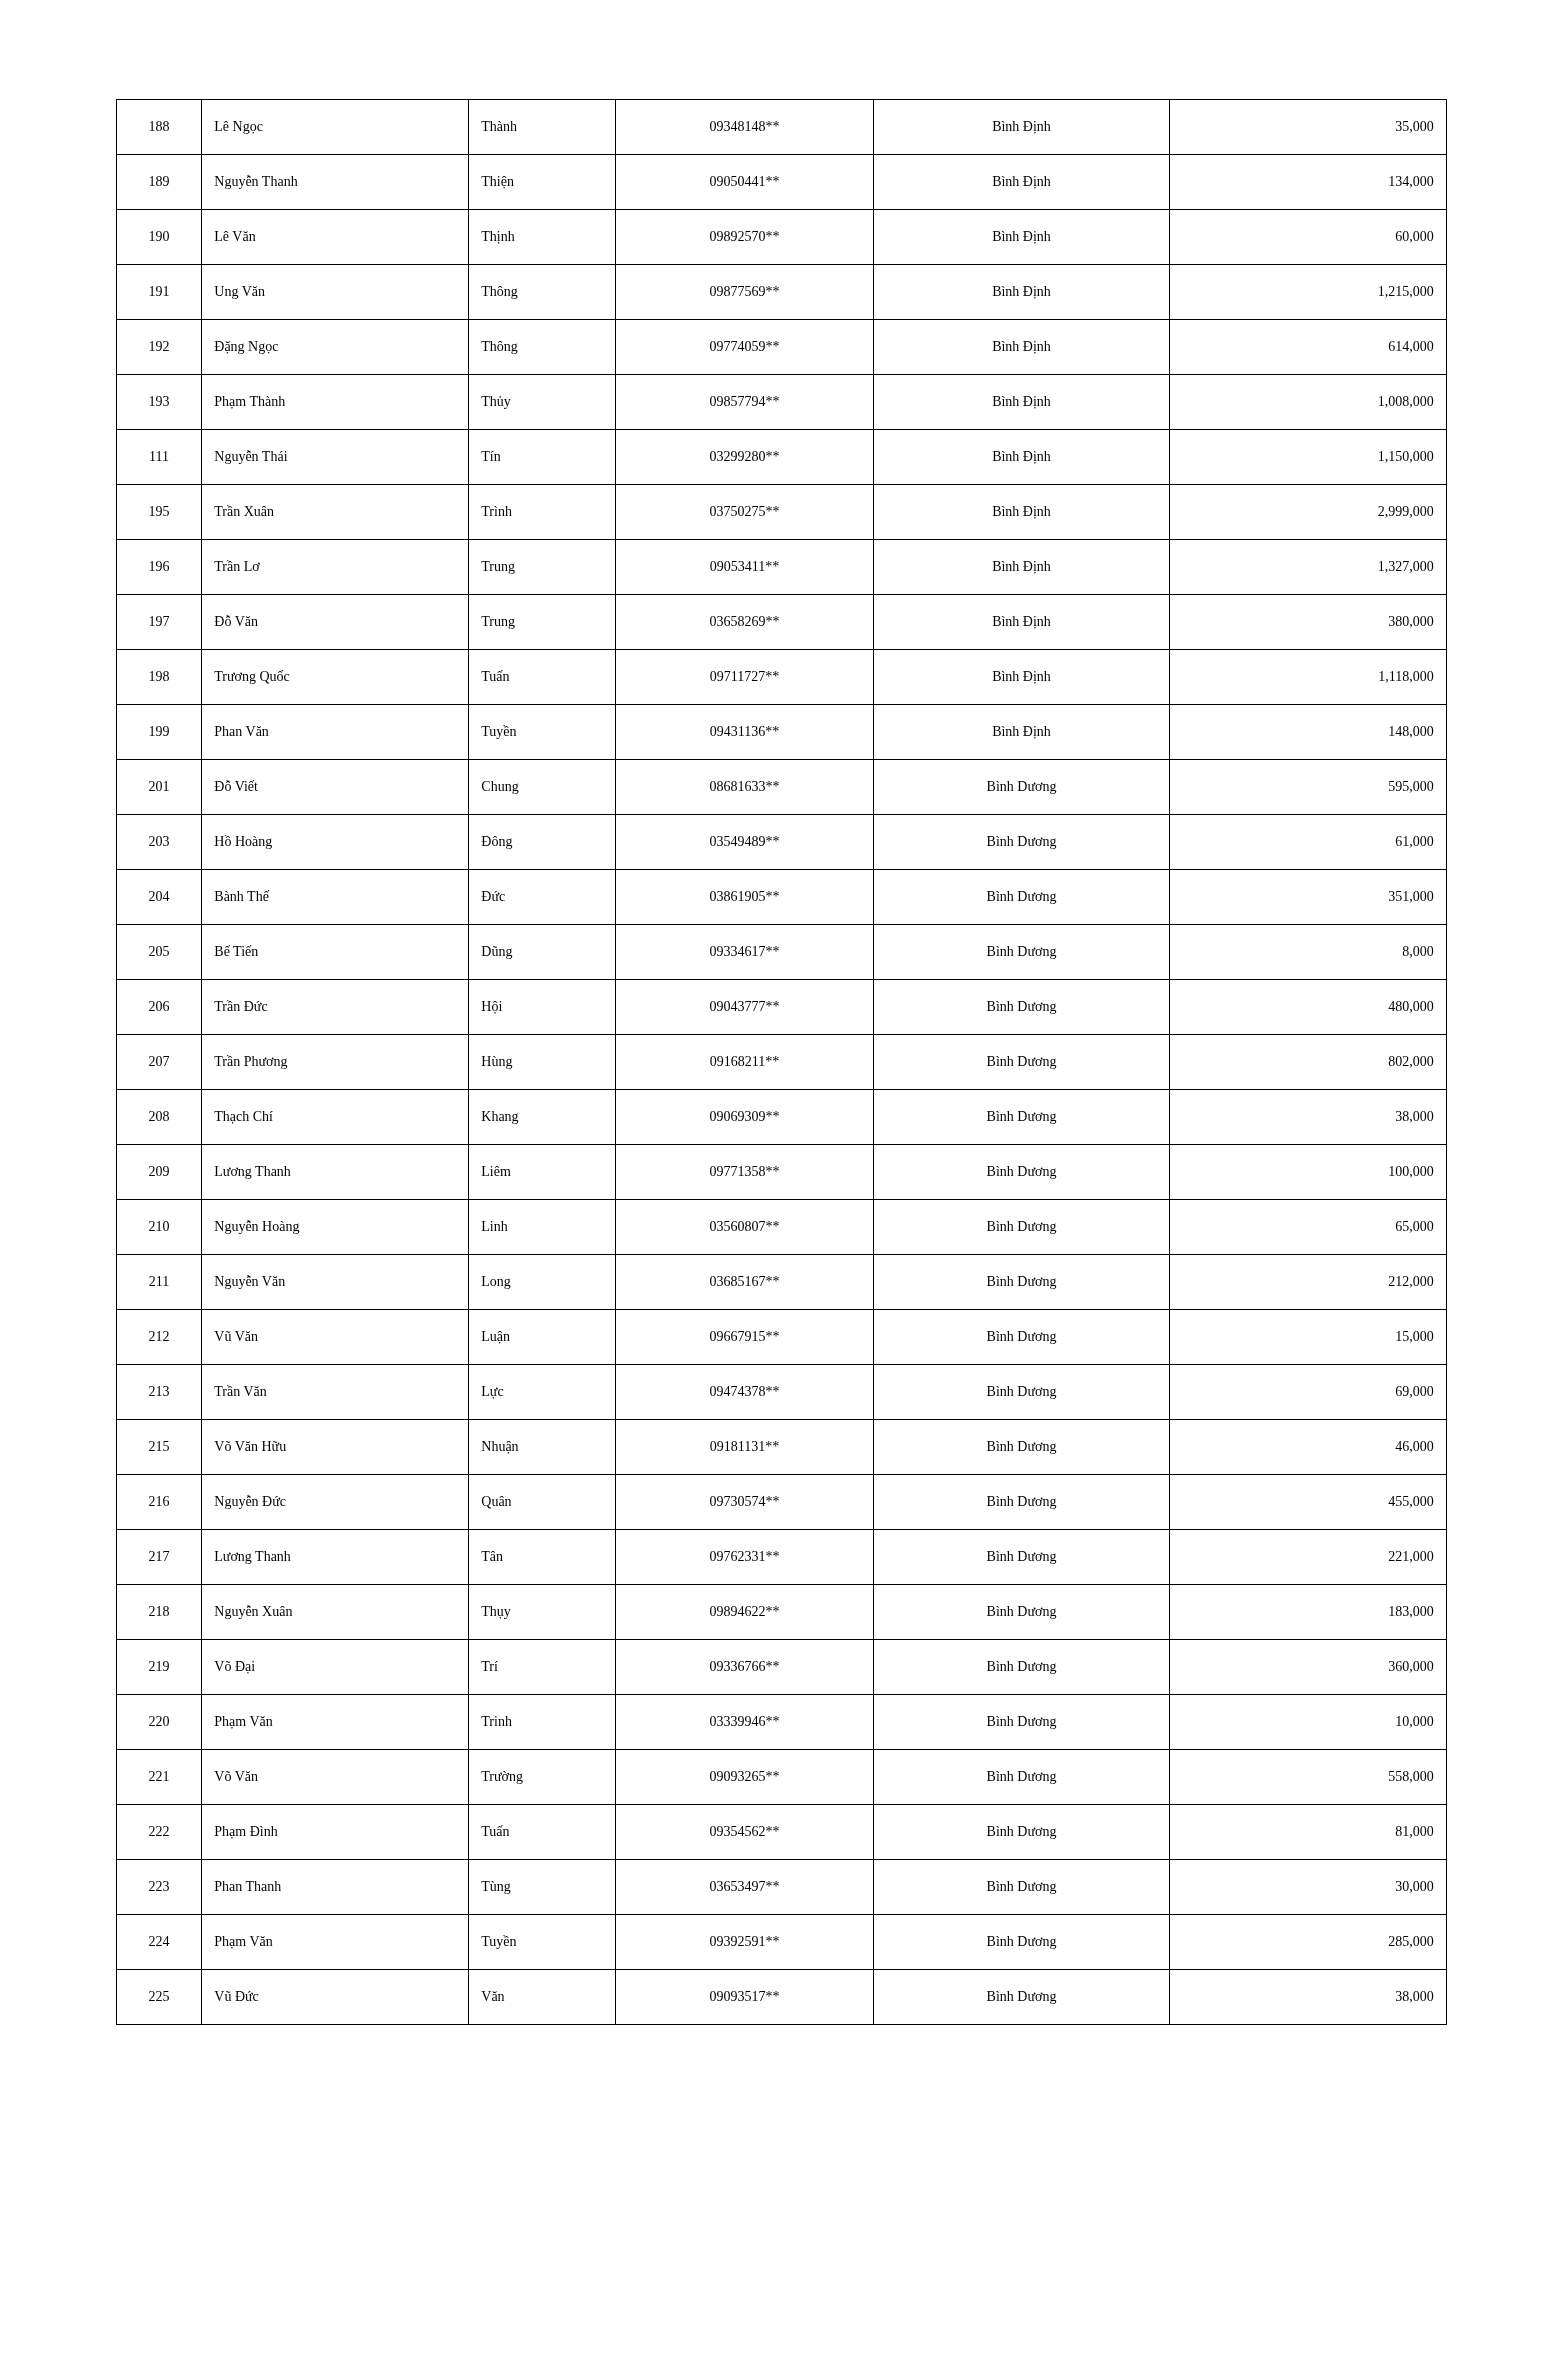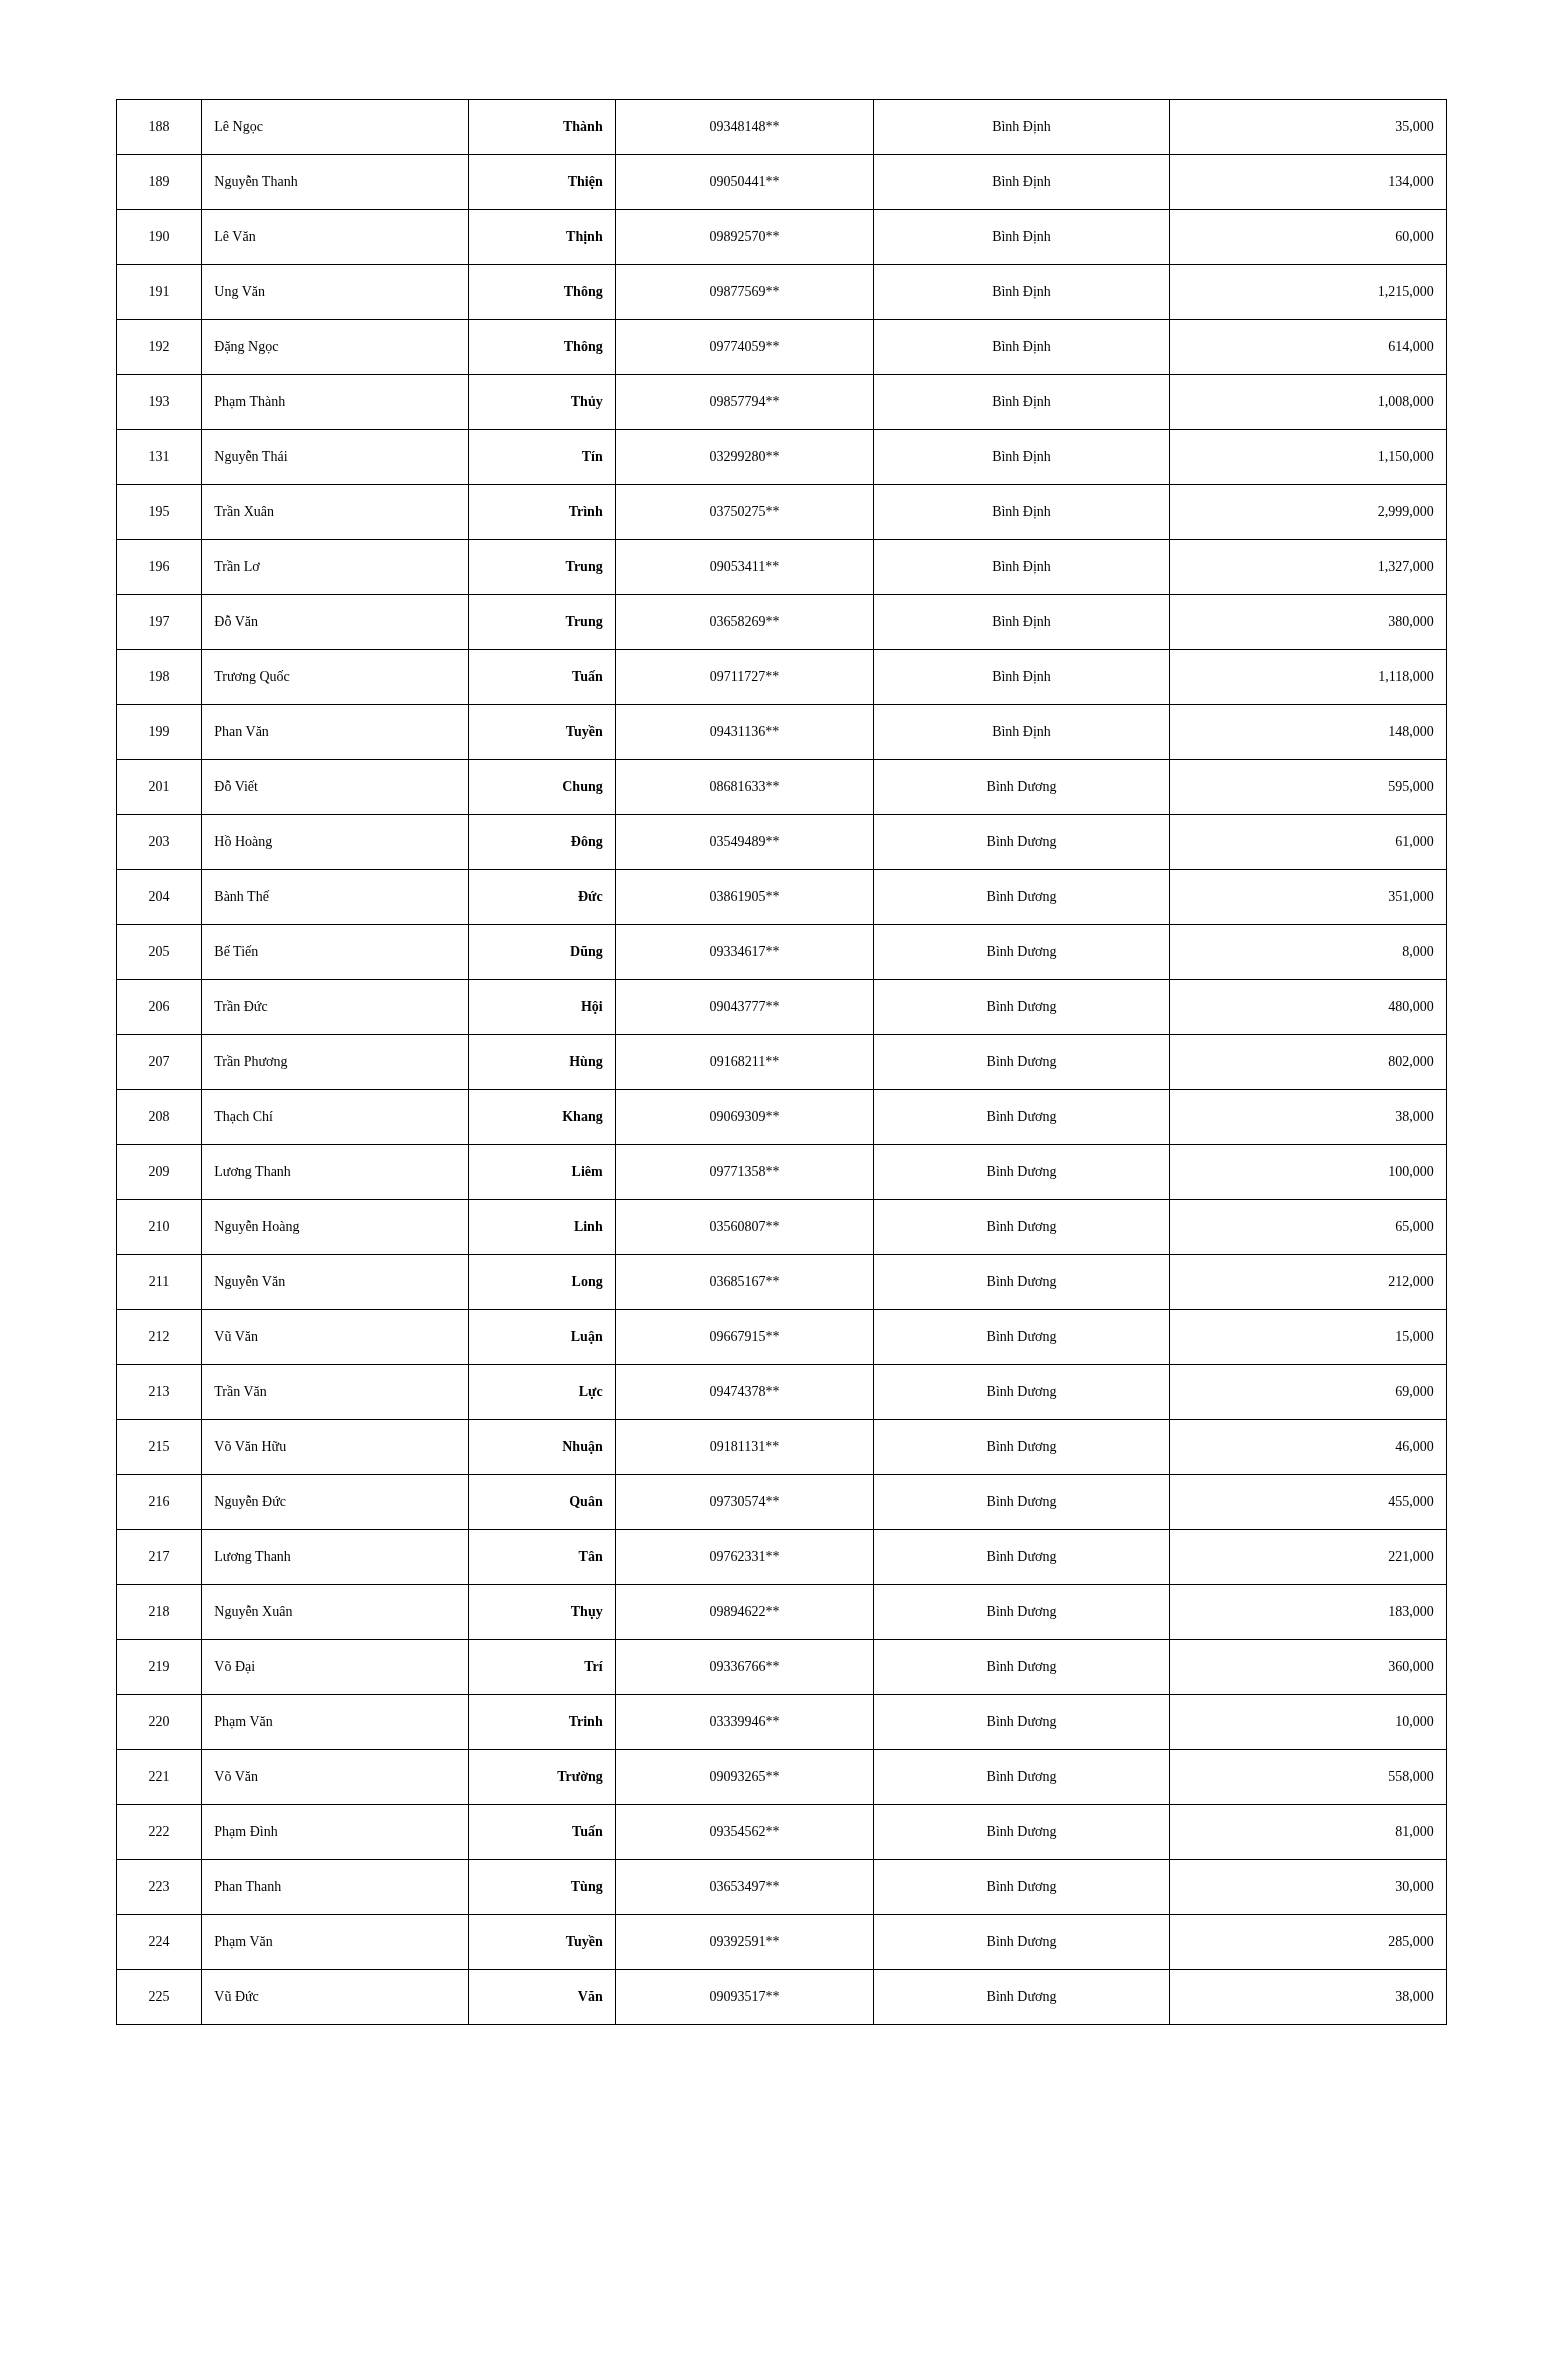--- a/index.html
+++ b/index.html
@@ -36,21 +36,21 @@
   table.data-table td {
     border: 1.4px solid #000000;
     height: 55px;
     padding: 0 12.3px;
     line-height: 1.05;
     white-space: nowrap;
     overflow: hidden;
   }
   td.idx     { text-align: center; }
   td.first   { text-align: left; }
-  td.last    { text-align: right; font-weight: bold; }
+  td.last    { text-align: left; }
   td.phone   { text-align: center; }
   td.prov    { text-align: center; padding-left: 24.6px; }
   td.amount  { text-align: right; padding-right: 16px; }
 </style>
 </head>
 <body>
 
 <div class="page">
   <table class="data-table">
     <colgroup>
@@ -104,21 +104,21 @@
         </tr>
         <tr>
           <td class="idx">193</td>
           <td class="first">Phạm Thành</td>
           <td class="last">Thủy</td>
           <td class="phone">09857794**</td>
           <td class="prov">Bình Định</td>
           <td class="amount">1,008,000</td>
         </tr>
         <tr>
-          <td class="idx">131</td>
+          <td class="idx">111</td>
           <td class="first">Nguyễn Thái</td>
           <td class="last">Tín</td>
           <td class="phone">03299280**</td>
           <td class="prov">Bình Định</td>
           <td class="amount">1,150,000</td>
         </tr>
         <tr>
           <td class="idx">195</td>
           <td class="first">Trần Xuân</td>
           <td class="last">Trình</td>

